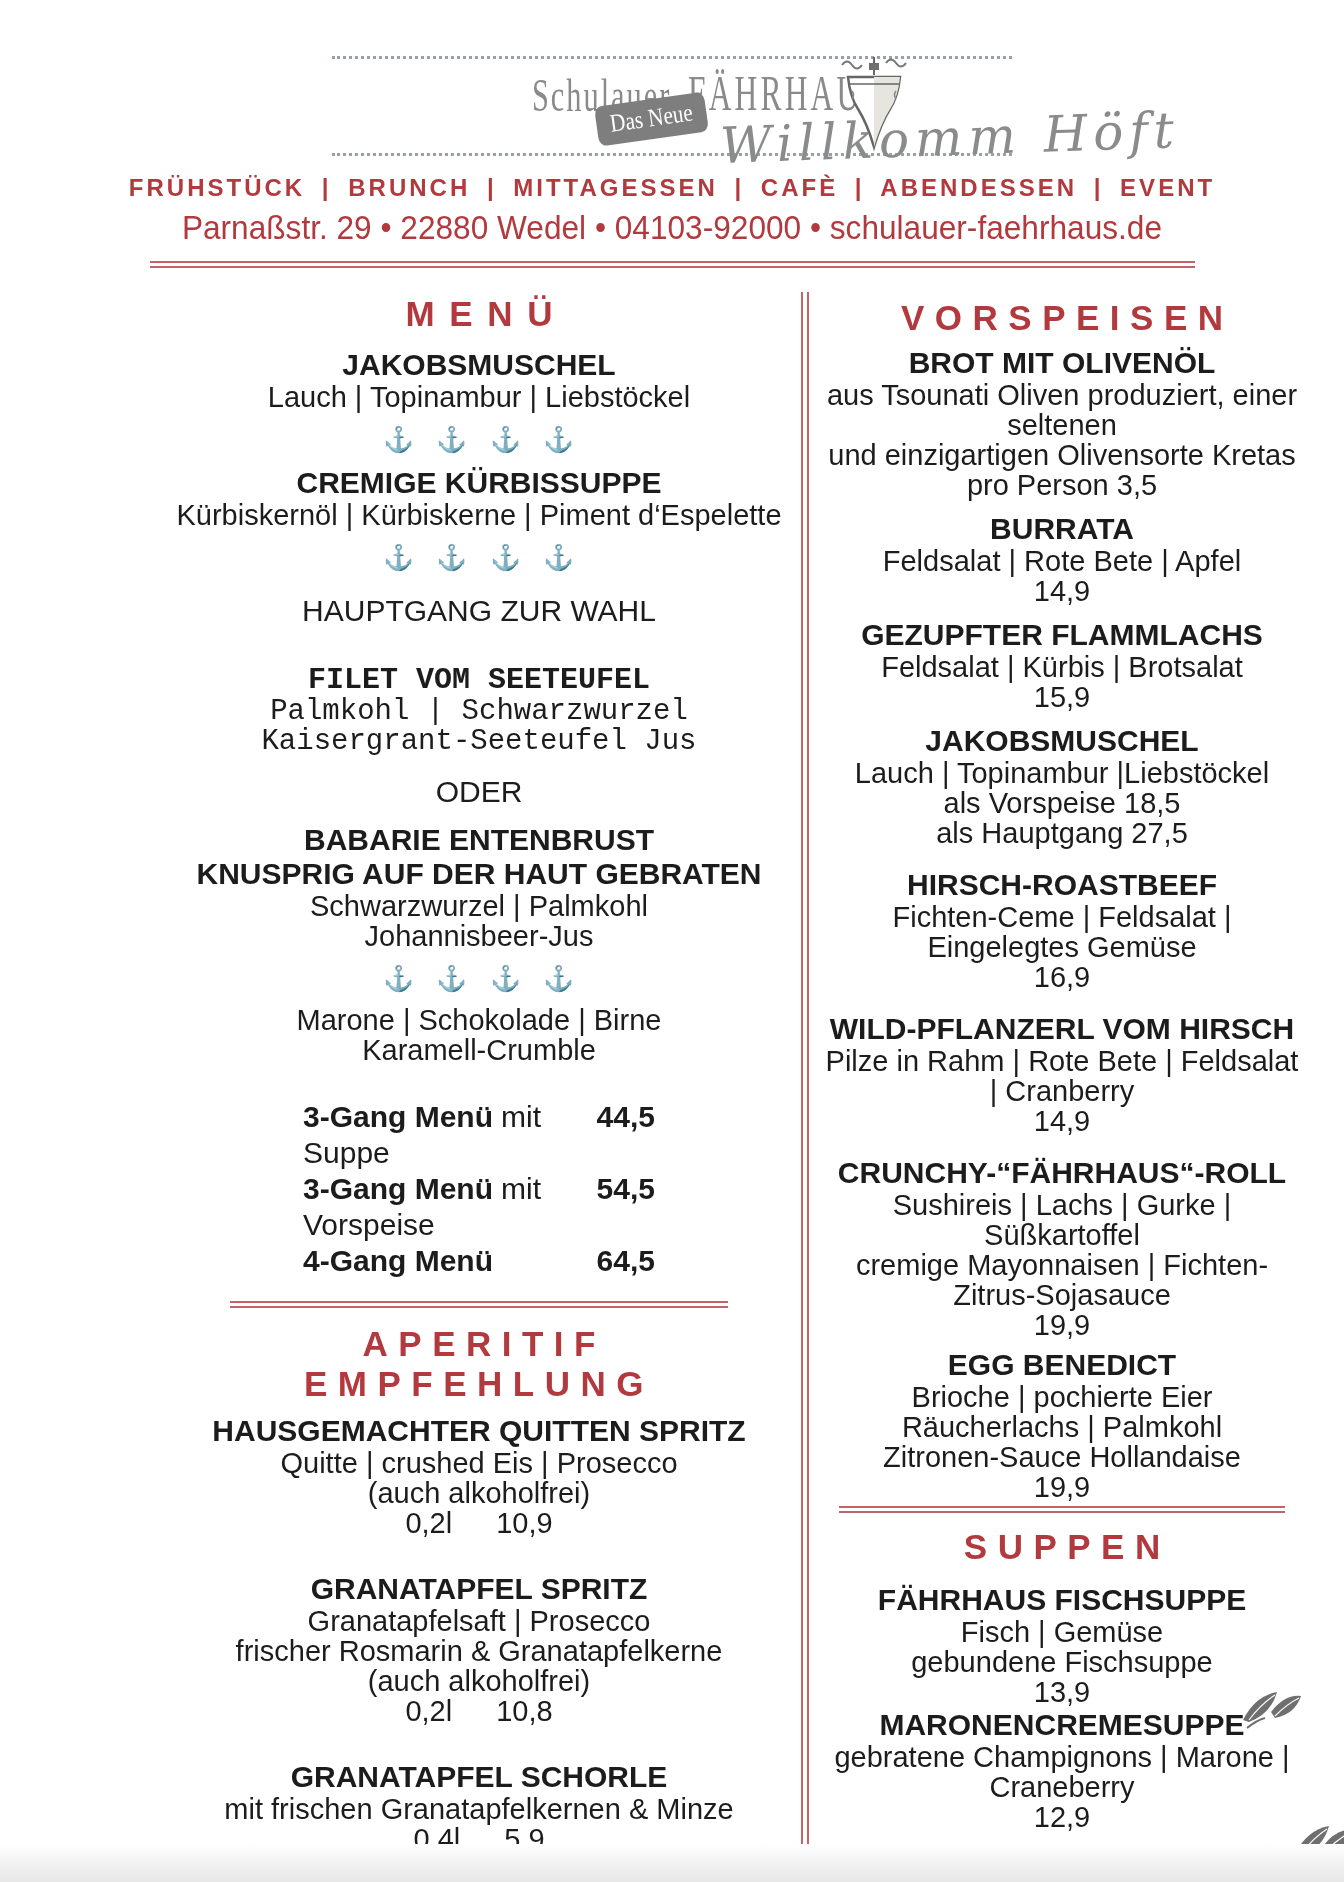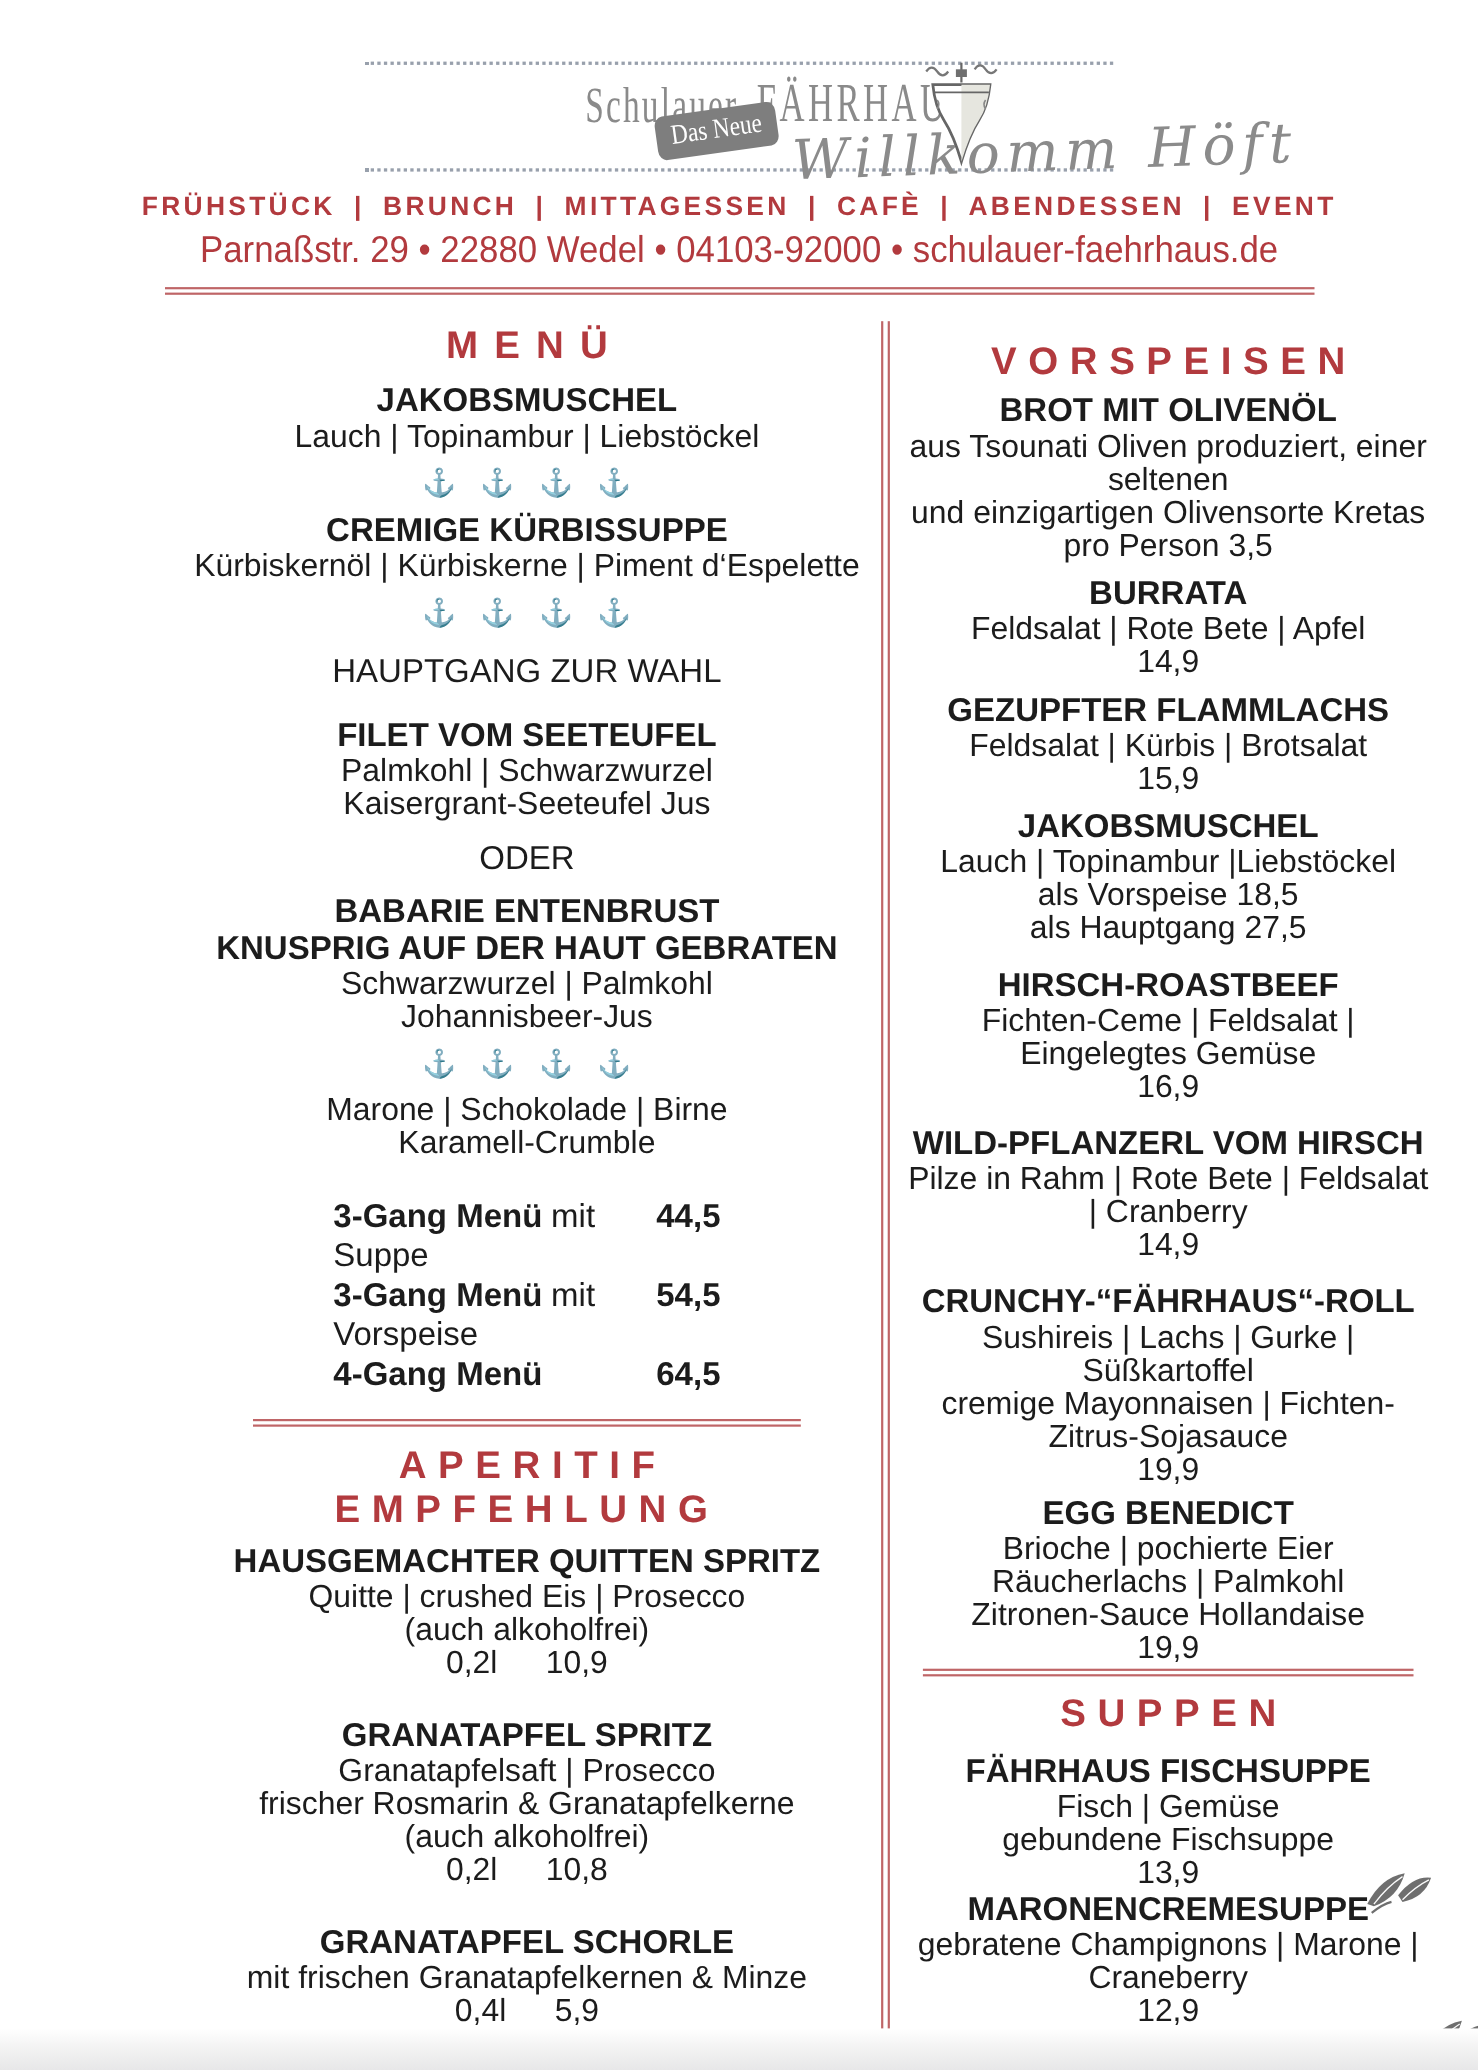--- a/index.html
+++ b/index.html
@@ -141,21 +141,21 @@
         <span class="name">CREMIGE KÜRBISSUPPE</span>
         <div class="desc">Kürbiskernöl | Kürbiskerne | Piment d‘Espelette</div>
       </div>
 
       <div class="anchors" style="margin:12px 0;">
         <span class="anchor">⚓</span><span class="anchor">⚓</span><span class="anchor">⚓</span><span class="anchor">⚓</span>
       </div>
 
       <div class="plain-label" style="margin-top:24px;">HAUPTGANG ZUR WAHL</div>
 
-      <div class="item" style="margin-top:26px;">
+      <div class="item" style="margin-top:37px;font-family:Liberation Mono, monospace;">
         <span class="name">FILET VOM SEETEUFEL</span>
         <div class="desc">Palmkohl | Schwarzwurzel</div>
         <div class="desc">Kaisergrant-Seeteufel Jus</div>
       </div>
 
       <div class="plain-label" style="margin-top:20px;">ODER</div>
 
       <div class="item" style="margin-top:16px;">
         <span class="name">BABARIE ENTENBRUST</span>
         <span class="name">KNUSPRIG AUF DER HAUT GEBRATEN</span>
@@ -215,21 +215,21 @@
         <div class="desc">mit frischen Granatapfelkernen &amp; Minze</div>
         <div class="size-price">
           <span>0,4l</span><span class="pv">5,9</span>
         </div>
       </div>
     </section>
 
     <div class="v-divider"></div>
 
     <section class="col-right">
-      <div class="sec-title" style="margin-top:17px;margin-bottom:8px;">VORSPEISEN</div>
+      <div class="sec-title" style="margin-top:6px;margin-bottom:8px;">VORSPEISEN</div>
 
       <div class="item">
         <span class="name">BROT MIT OLIVENÖL</span>
         <div class="desc">aus Tsounati Oliven produziert, einer seltenen</div>
         <div class="desc">und einzigartigen Olivensorte Kretas</div>
         <div class="desc">pro Person 3,5</div>
       </div>
 
       <div class="item" style="margin-top:12px;">
         <span class="name">BURRATA</span>

